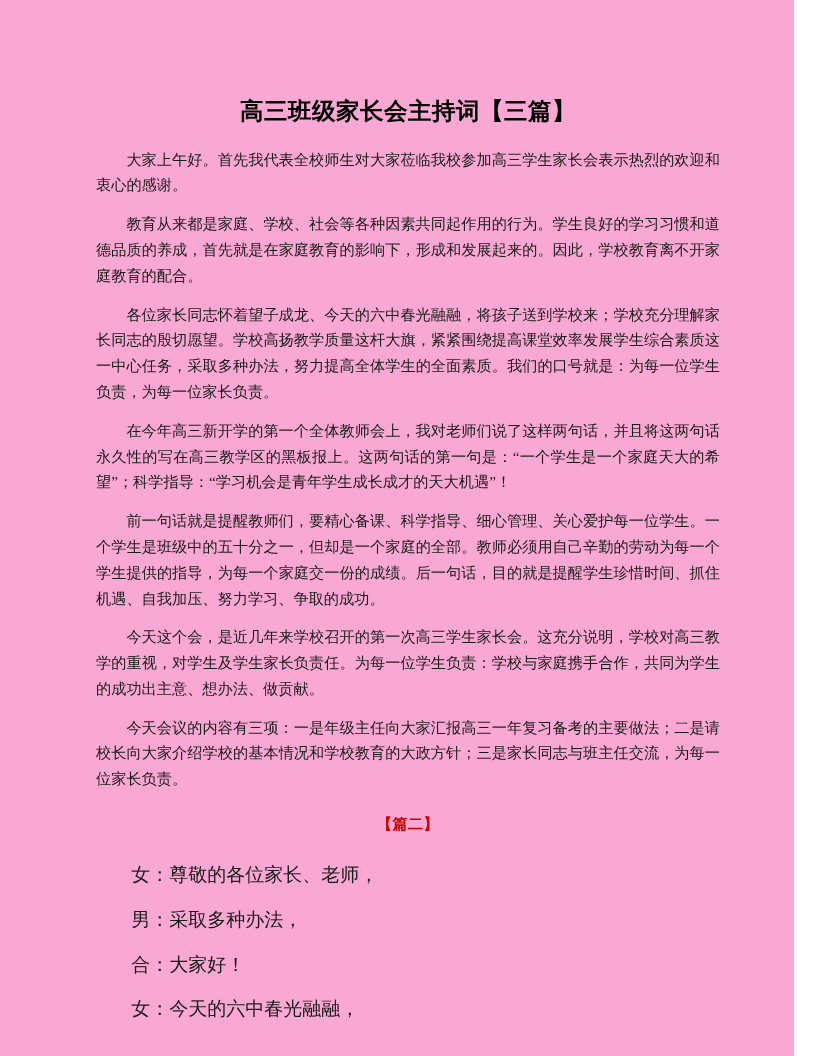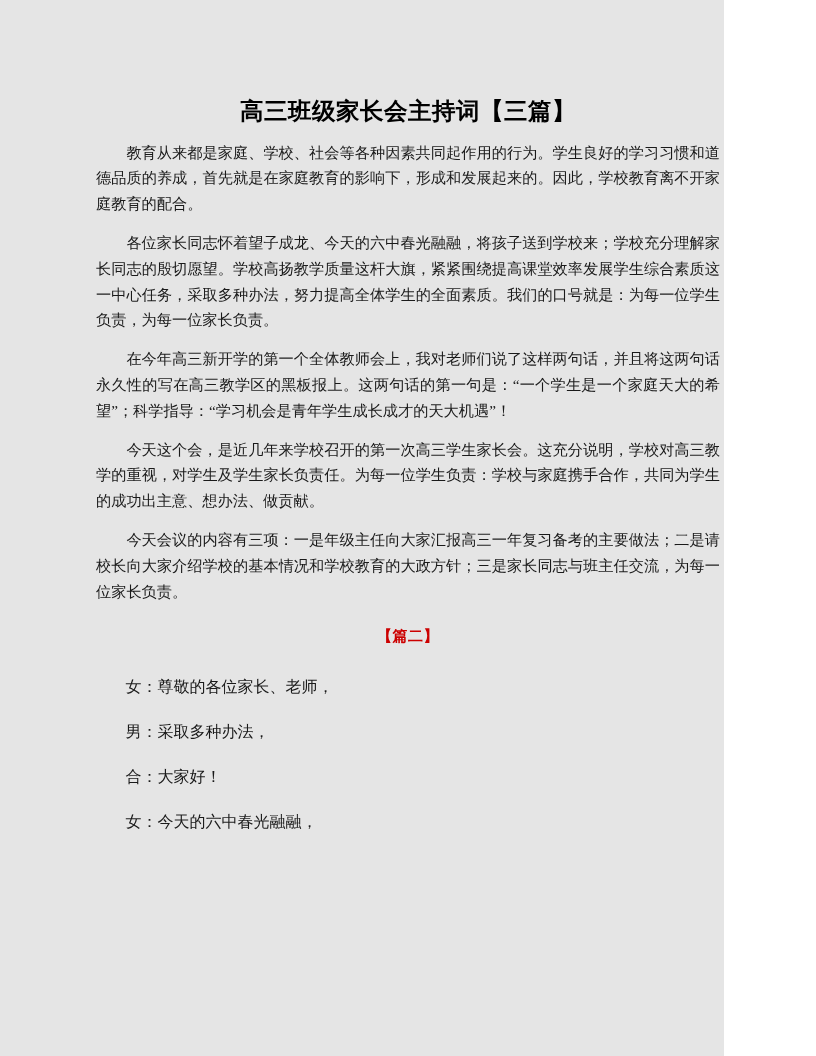--- a/index.html
+++ b/index.html
@@ -10,23 +10,23 @@
     width: 816px;
     height: 1056px;
     background: #ffffff;
     font-family: "Liberation Serif", "DejaVu Serif", serif;
     color: #1a1a1a;
     overflow: hidden;
   }
 
   .page {
     position: relative;
-    width: 724px;
+    width: 794px;
     height: 1056px;
-    background: #e5e5e5;
+    background: #f9a8d4;
     box-sizing: border-box;
     padding: 0;
   }
 
   .content {
     position: absolute;
     left: 96px;
     top: 0;
     width: 624px;
   }
@@ -76,48 +76,50 @@
     padding-top: 20px;
   }
 
   .dialogue-list {
     list-style: none;
     margin: 0;
     padding: 0;
   }
 
   .dialogue {
-    font-size: 16px;
+    font-size: 19px;
     line-height: 25.8px;
     margin: 0;
     padding-top: 19px;
     text-indent: 1.85em;
     color: #1a1a1a;
   }
 
   .dialogue.first-dialogue {
     padding-top: 27px;
   }
 </style>
 </head>
 <body>
 
 <div class="page">
   <div class="content">
 
     <h1 class="doc-title">高三班级家长会主持词【三篇】</h1>
 
 
+    <p class="para first-para">大家上午好。首先我代表全校师生对大家莅临我校参加高三学生家长会表示热烈的欢迎和衷心的感谢。</p>
 
     <p class="para">教育从来都是家庭、学校、社会等各种因素共同起作用的行为。学生良好的学习习惯和道德品质的养成，首先就是在家庭教育的影响下，形成和发展起来的。因此，学校教育离不开家庭教育的配合。</p>
 
     <p class="para">各位家长同志怀着望子成龙、今天的六中春光融融，将孩子送到学校来；学校充分理解家长同志的殷切愿望。学校高扬教学质量这杆大旗，紧紧围绕提高课堂效率发展学生综合素质这一中心任务，采取多种办法，努力提高全体学生的全面素质。我们的口号就是：为每一位学生负责，为每一位家长负责。</p>
 
     <p class="para">在今年高三新开学的第一个全体教师会上，我对老师们说了这样两句话，并且将这两句话永久性的写在高三教学区的黑板报上。这两句话的第一句是：“一个学生是一个家庭天大的希望”；科学指导：“学习机会是青年学生成长成才的天大机遇”！</p>
 
+    <p class="para">前一句话就是提醒教师们，要精心备课、科学指导、细心管理、关心爱护每一位学生。一个学生是班级中的五十分之一，但却是一个家庭的全部。教师必须用自己辛勤的劳动为每一个学生提供的指导，为每一个家庭交一份的成绩。后一句话，目的就是提醒学生珍惜时间、抓住机遇、自我加压、努力学习、争取的成功。</p>
 
     <p class="para">今天这个会，是近几年来学校召开的第一次高三学生家长会。这充分说明，学校对高三教学的重视，对学生及学生家长负责任。为每一位学生负责：学校与家庭携手合作，共同为学生的成功出主意、想办法、做贡献。</p>
 
     <p class="para">今天会议的内容有三项：一是年级主任向大家汇报高三一年复习备考的主要做法；二是请校长向大家介绍学校的基本情况和学校教育的大政方针；三是家长同志与班主任交流，为每一位家长负责。</p>
 
     <h2 class="section-heading heading-two">【篇二】</h2>
 
     <div class="dialogue-list">
       <p class="dialogue first-dialogue">女：尊敬的各位家长、老师，</p>
       <p class="dialogue">男：采取多种办法，</p>

